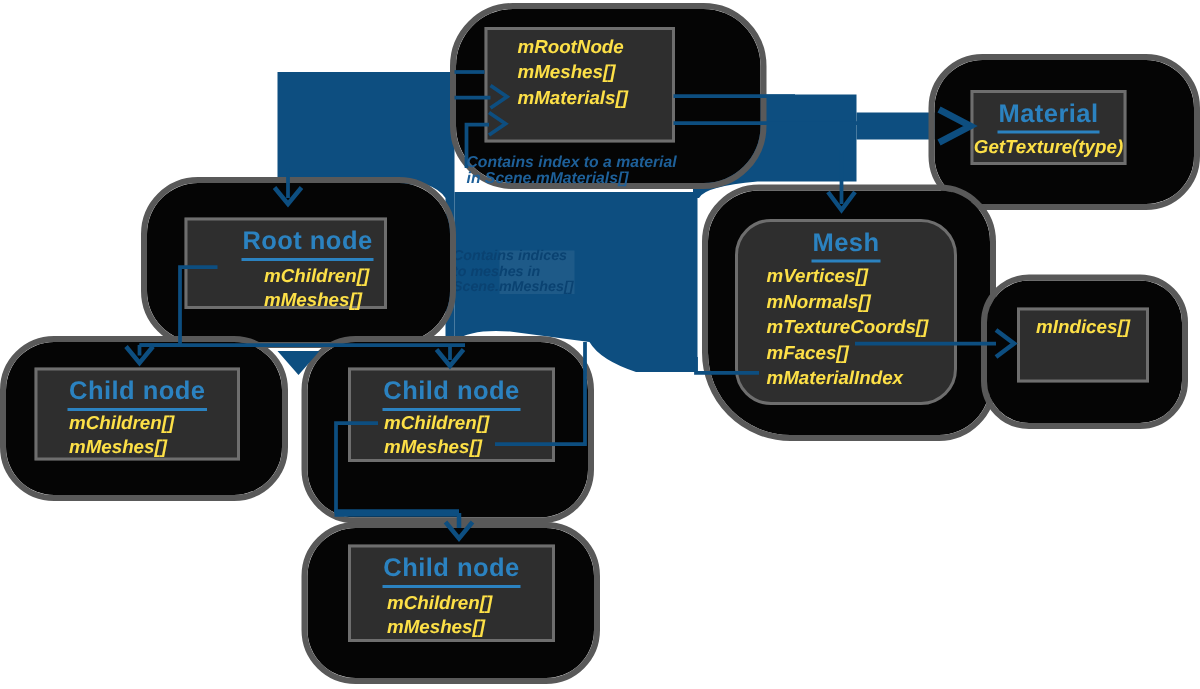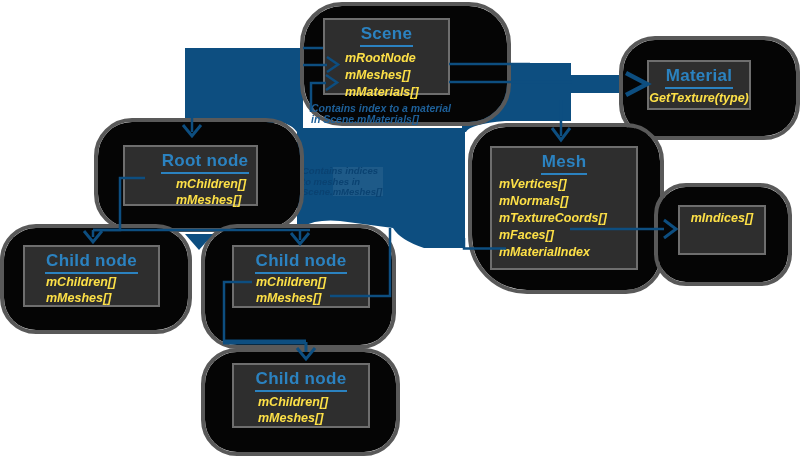--- a/index.html
+++ b/index.html
@@ -19,22 +19,22 @@
   .note{position:absolute;font-weight:700;font-style:italic;white-space:nowrap;}
   #note-material{left:311px;top:103px;z-index:5;font-size:10.5px;line-height:11px;color:#1e6099;}
   #note-mesh{left:302px;top:166px;z-index:1;font-size:9.5px;line-height:10.5px;color:#0a4271;}
   
   #box-scene   {left:323px;top:18px;width:127px;height:77px;}
   #box-scene .members{padding:3px 0 0 20px;line-height:17px;}
   #box-material{left:647px;top:60px;width:104px;height:50px;}
   #box-material .members{padding:1px 0 0 0;line-height:16px;text-align:center;}
   #box-root    {left:123px;top:145px;width:135px;height:61px;padding-left:29px;}
   #box-root .members{padding:2px 0 0 22px;line-height:16px;}
-  #box-mesh    {left:490px;top:146px;width:148px;height:124px;}
-  #box-mesh .members{padding:1px 0 0 7px;line-height:17px;}
+  #box-mesh    {left:490px;top:146px;width:148px;height:124px;border-radius:24px;}
+  #box-mesh .members{padding:1px 0 0 19px;line-height:17px;}
   #box-face    {left:678px;top:205px;width:88px;height:50px;}
   #box-face .members{padding:3px 0 0 0;line-height:16px;text-align:center;}
   #box-child1  {left:23px;top:245px;width:137px;height:62px;}
   #box-child1 .members{padding:1px 0 0 21px;line-height:15.5px;}
   #box-child2  {left:232px;top:245px;width:138px;height:63px;}
   #box-child2 .members{padding:1px 0 0 22px;line-height:15.5px;}
   #box-child3  {left:232px;top:363px;width:138px;height:65px;}
   #box-child3 .members{padding:2px 0 0 24px;line-height:16px;}
   #blob-scene   {left:304px;top:6px;width:203px;height:116px;border-radius:38px;}
   #blob-material{left:623px;top:40px;width:173px;height:96px;border-radius:32px;}
@@ -67,21 +67,20 @@
   <div class="blob" id="blob-scene"></div>
   <div class="blob" id="blob-material"></div>
   <div class="blob" id="blob-root"></div>
   <div class="blob" id="blob-mesh"></div>
   <div class="blob" id="blob-face"></div>
   <div class="blob" id="blob-child1"></div>
   <div class="blob" id="blob-child2"></div>
   <div class="blob" id="blob-child3"></div>
 
   <div class="node-box" id="box-scene">
-    <span class="node-title"><b>Scene</b></span>
     <div class="members">
       <span>mRootNode</span>
       <span>mMeshes[]</span>
       <span>mMaterials[]</span>
     </div>
   </div>
 
   <div class="node-box" id="box-material">
     <span class="node-title"><b>Material</b></span>
     <div class="members">

